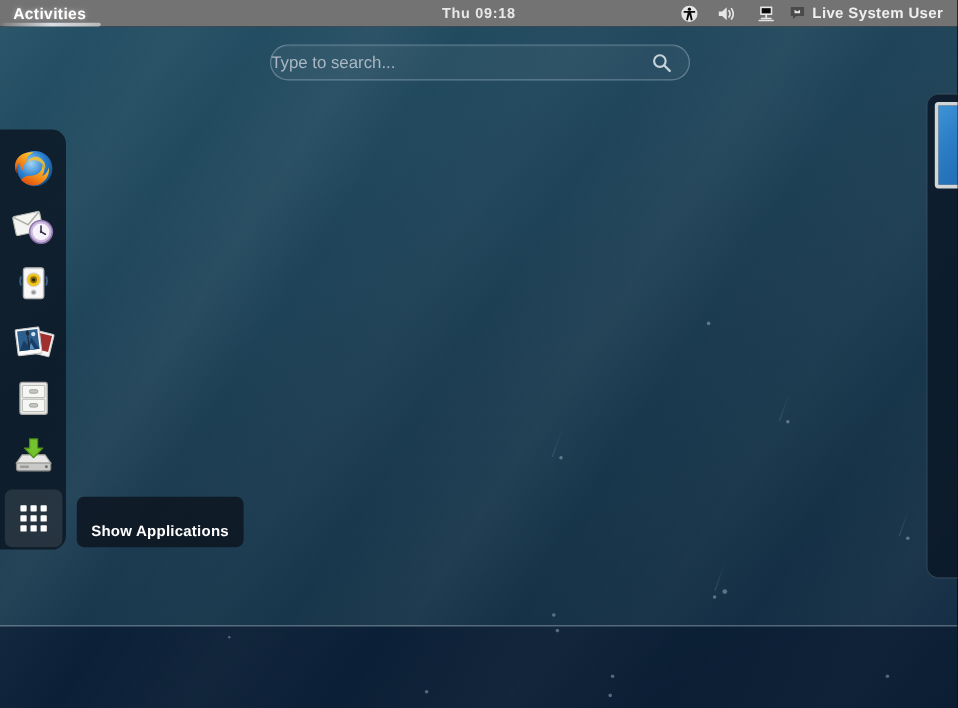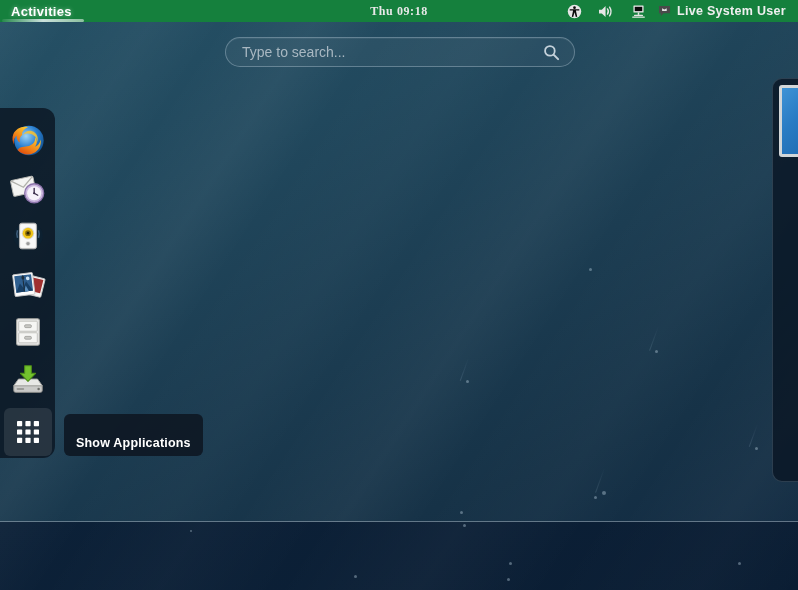--- a/index.html
+++ b/index.html
@@ -58,21 +58,21 @@
     position: absolute;
     background: linear-gradient(to bottom, rgba(255,255,255,0.0), rgba(175,205,225,0.16));
     transform-origin: top left;
   }
 
   
   .topbar {
     position: absolute;
     left: 0; top: 0;
     width: 798px; height: 22px;
-    background: #15803d;
+    background: #737373;
     z-index: 40;
   }
   .activities-btn {
     position: absolute;
     left: 0; top: 0;
     height: 22px;
     padding: 0 12px 0 11px;
     display: flex;
     align-items: center;
     color: #ffffff;
@@ -94,21 +94,20 @@
     left: 0; top: 0;
     width: 798px; height: 22px;
     display: flex;
     align-items: center;
     justify-content: center;
     color: #e8e8e8;
     font-size: 12px;
     font-weight: bold;
     letter-spacing: 0.6px;
     pointer-events: none;
-    font-family: Liberation Serif, serif;
   }
   .status-area {
     position: absolute;
     right: 6px; top: 0;
     height: 22px;
     display: flex;
     align-items: center;
     gap: 0px;
   }
   .status-item {
@@ -142,21 +141,20 @@
     border-radius: 15px;
     border: 1px solid rgba(190, 208, 220, 0.38);
     background: rgba(255,255,255,0.045);
     box-shadow: inset 0 1px 0 rgba(255,255,255,0.06);
     display: flex;
     align-items: center;
     z-index: 20;
     cursor: text;
   }
   .search-placeholder {
-    margin-left: 16px;
     color: #a9b8c2;
     font-size: 14px;
     flex: 1;
     white-space: nowrap;
     overflow: hidden;
   }
   .search-icon-wrap {
     margin-right: 14px;
     display: flex;
     align-items: center;

